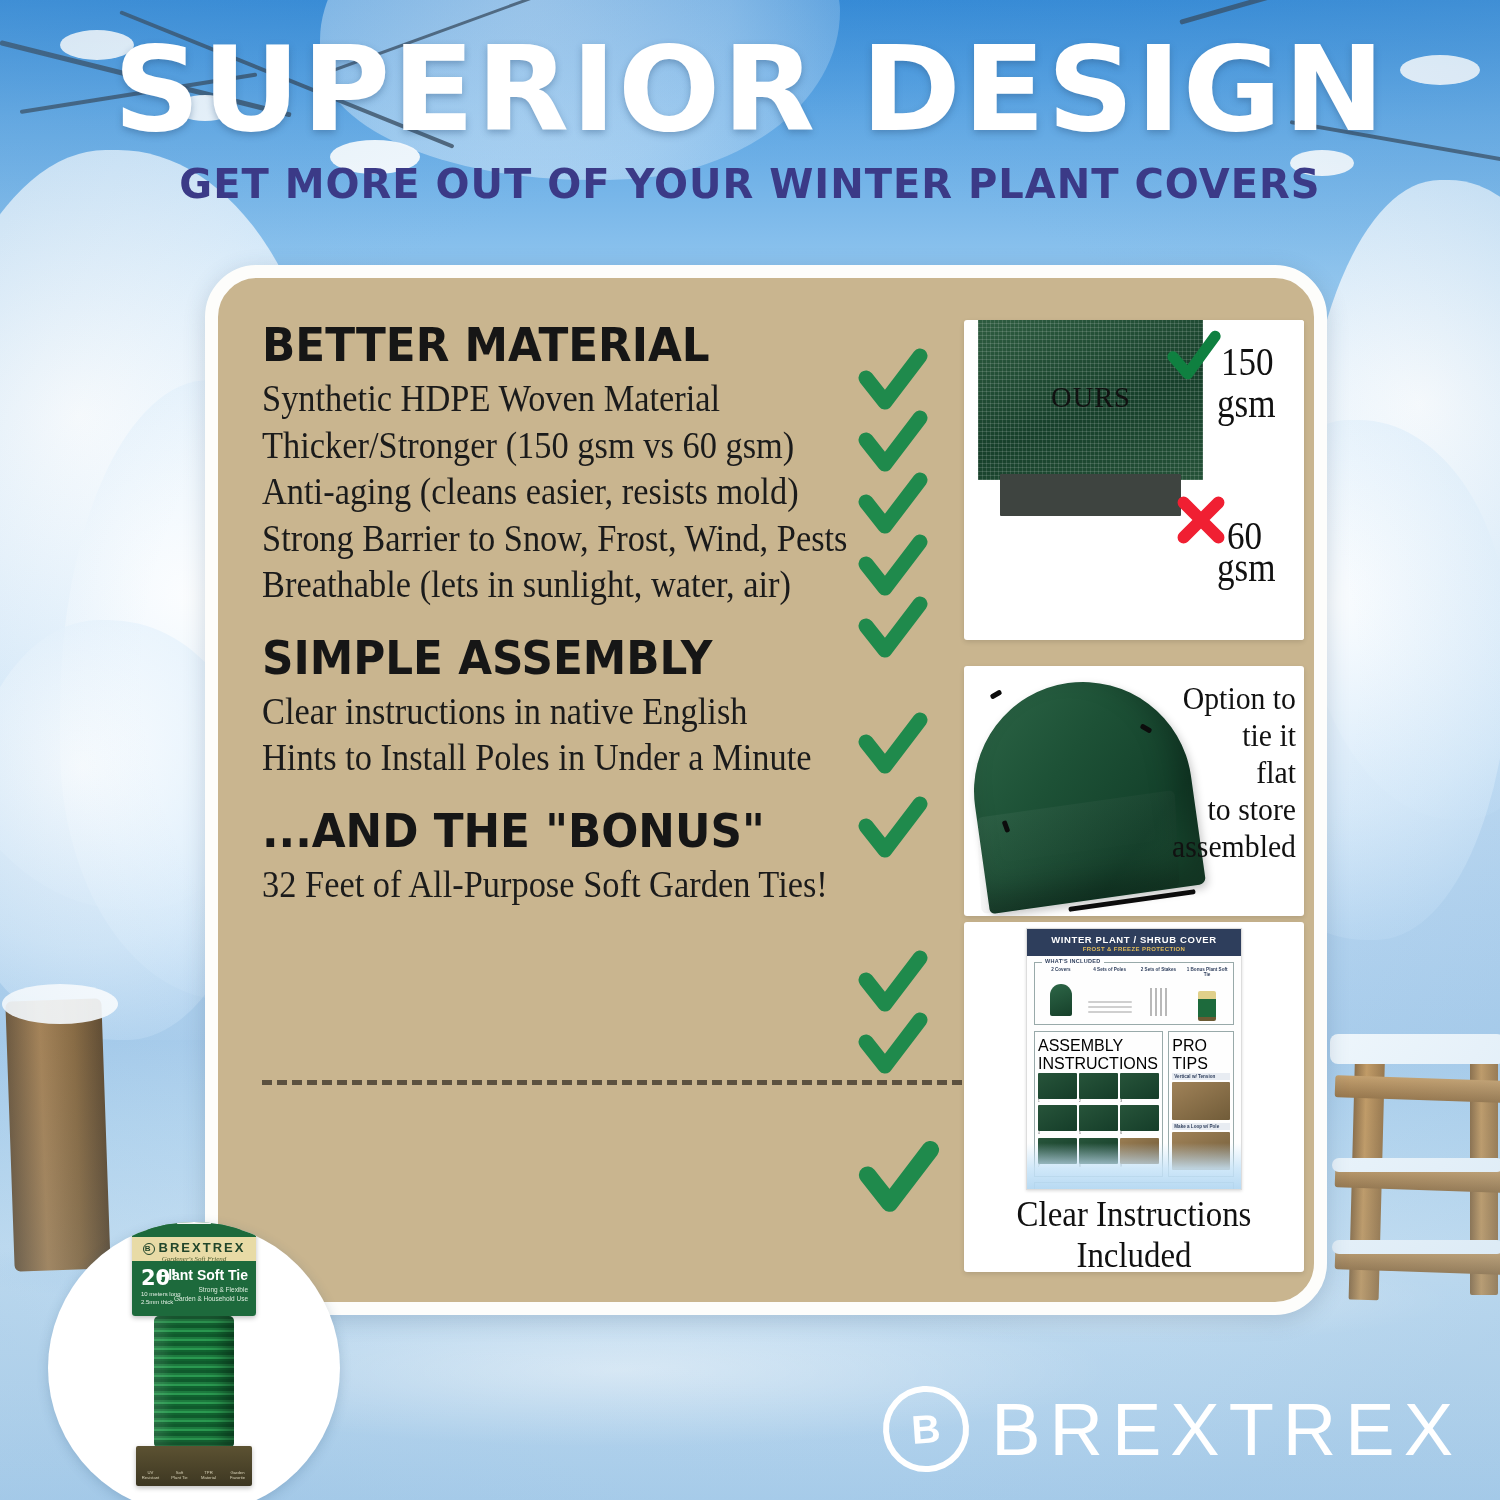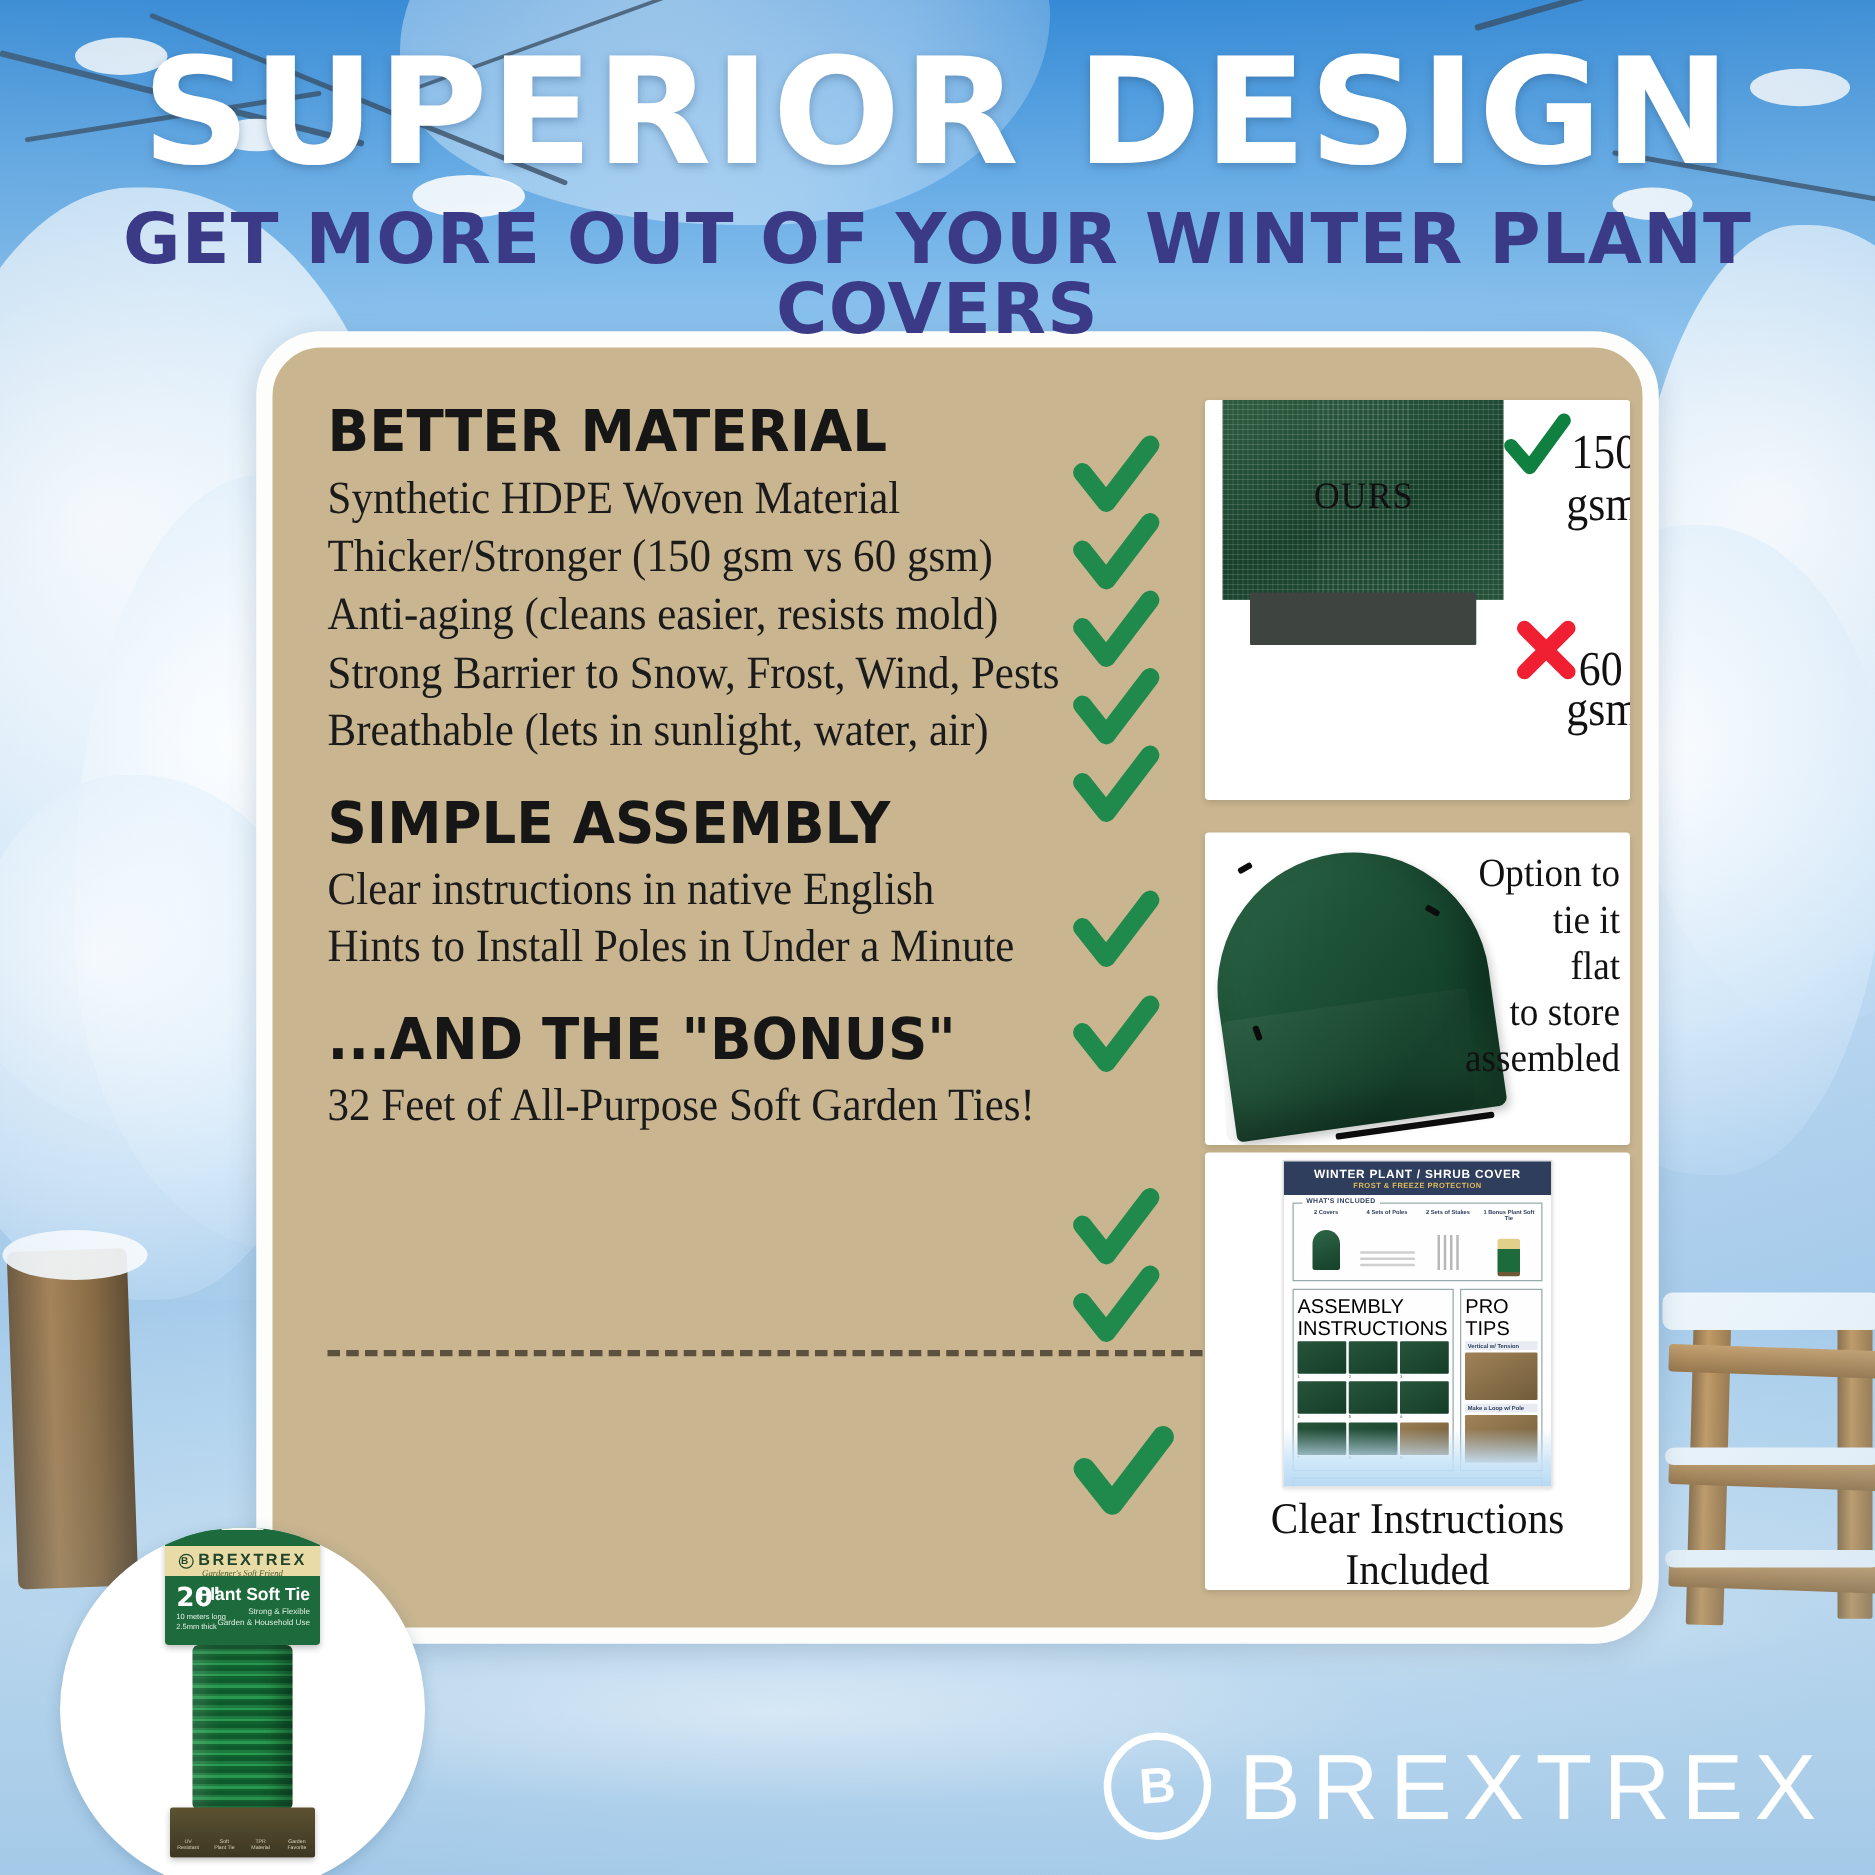--- a/index.html
+++ b/index.html
@@ -57,21 +57,21 @@
   #header{ position:absolute; left:0; top:30px; width:1500px; text-align:center; z-index:6;}
   #title{
     font-family:"DejaVu Sans", sans-serif;
     font-weight:bold; font-size:118px; line-height:1.0;
     letter-spacing:2px; color:#ffffff;
     text-shadow:0 3px 7px rgba(40,80,120,.38);
     transform:scaleX(1.02);
   }
   #subtitle{
     font-family:"DejaVu Sans", sans-serif;
-    font-weight:bold; font-size:56px; line-height:1.0;
+    font-weight:bold; font-size:40px; line-height:1.0;
     letter-spacing:1px; color:#3b3a87; margin-top:16px;
     transform:scaleX(1.0);
   }
 
   
   #panel{
     position:absolute; left:205px; top:265px; width:1122px; height:1050px;
     background:#c9b58f;
     border:13px solid #fdfdfb;
     border-radius:52px;
@@ -139,21 +139,21 @@
   }
   .photolabel{
     font-family:"Liberation Serif", serif; font-size:30px; color:#111;
     letter-spacing:1px; position:relative; z-index:3;
     transform:scaleX(.95);
   }
   #ours .photolabel{ margin-bottom:6px; }
   #card1 .gsmcol{
     width:105px; height:100%; position:relative; background:#fff;
   }
-  .gsmrow{ position:absolute; left:0; width:105px;margin-left:36px; }
+  .gsmrow{ position:absolute; left:0; width:105px; }
   .gsm-num{
     font-family:"Liberation Serif", serif; font-size:39px; color:#111; line-height:1.0;
     transform:scaleX(.9); transform-origin:left center;
   }
   .gsm-unit{
     font-family:"Liberation Serif", serif; font-size:39px; color:#111; line-height:1.05;
     transform:scaleX(.9); transform-origin:left center;
   }
 
   

